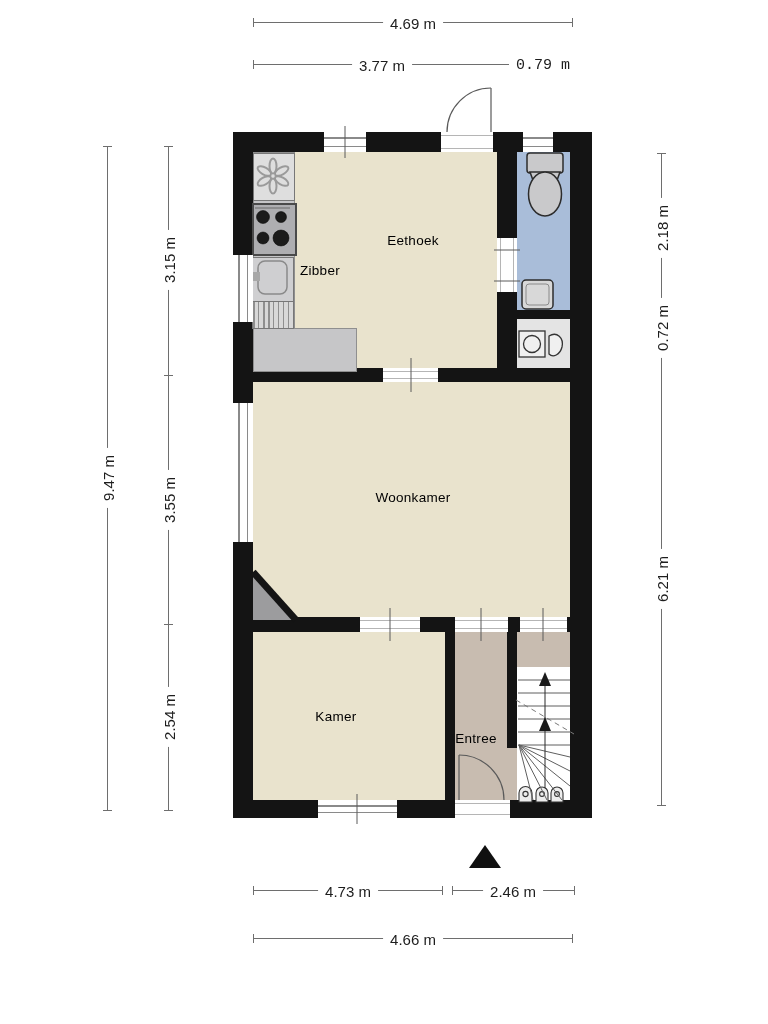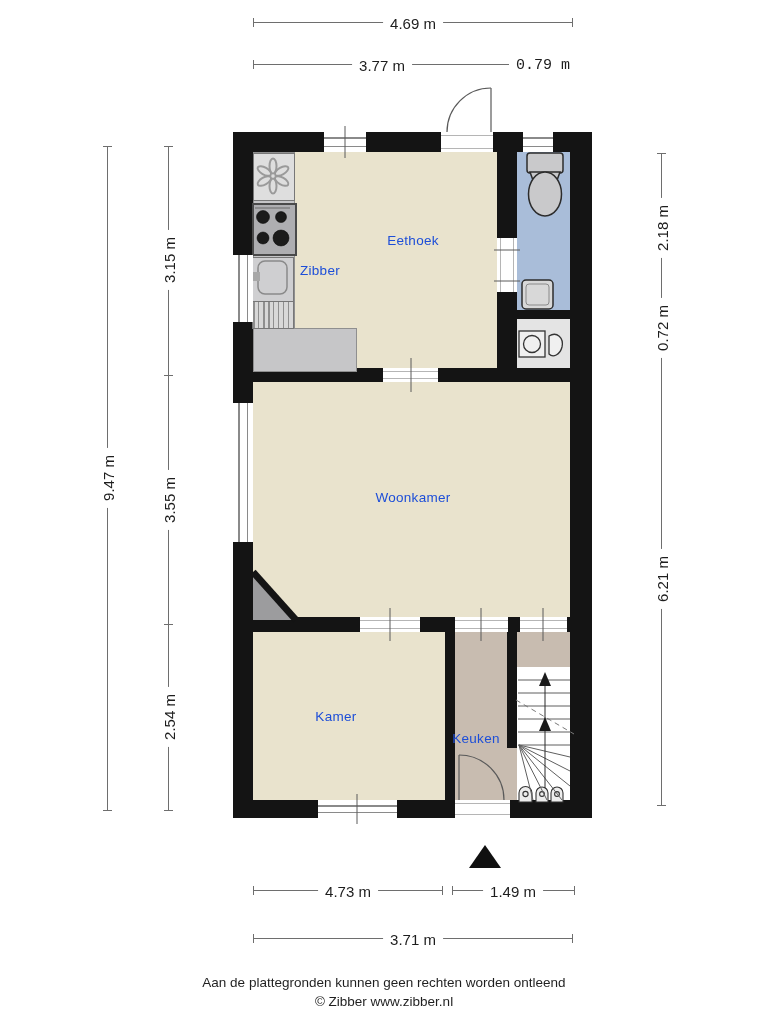--- a/index.html
+++ b/index.html
@@ -29,21 +29,21 @@
   .win-h::before{top:5px}.win-h::after{bottom:5px}
   .open-h::before,.open-h::after{content:"";position:absolute;left:0;right:0;height:1px;background:#b5b5b5;}
   .open-h::before{top:3px}.open-h::after{bottom:3px}
   .win-v::before,.win-v::after{content:"";position:absolute;top:0;bottom:0;width:1.5px;background:#8a8a8a;}
   .win-v::before{left:5px}.win-v::after{right:5px}
   .open-v::before,.open-v::after{content:"";position:absolute;top:0;bottom:0;width:1px;background:#b5b5b5;}
   .open-v::before{left:3px}.open-v::after{right:3px}
 
   
   .room-label{position:absolute;z-index:10;transform:translate(-50%,-50%);
-              font-size:13.5px;color:#1d4ed8;white-space:nowrap;letter-spacing:.3px;}
+              font-size:13.5px;color:#000000;white-space:nowrap;letter-spacing:.3px;}
 
   
   .dl-h{position:absolute;height:1px;background:#6e6e6e;z-index:5;}
   .dl-v{position:absolute;width:1px;background:#6e6e6e;z-index:5;}
   .tick-v{position:absolute;width:1px;height:9px;background:#6e6e6e;z-index:5;}
   .tick-h{position:absolute;width:9px;height:1px;background:#6e6e6e;z-index:5;}
   .dim-label{position:absolute;z-index:6;transform:translate(-50%,-50%);font-size:15px;
              color:#1d1d1d;background:#fff;padding:0 7px;white-space:nowrap;}
   .dim-label.vert{transform:translate(-50%,-50%) rotate(-90deg);padding:0 7px;}
 
@@ -195,21 +195,21 @@
     <g fill="none" stroke="#8a8a8a" stroke-width="1.5">
       <rect x="258" y="261" width="29" height="33" rx="7"></rect>
       <rect x="253" y="272" width="7" height="9" fill="#a8a8a8" stroke="none"></rect>
     </g>
   </svg>
 
   <div class="room-label" style="left:413px;top:240px;">Eethoek</div>
   <div class="room-label" style="left:320px;top:270px;">Zibber</div>
   <div class="room-label" style="left:413px;top:497px;">Woonkamer</div>
   <div class="room-label" style="left:336px;top:716px;text-align:right;">Kamer</div>
-  <div class="room-label" style="left:476px;top:738px;">Keuken</div>
+  <div class="room-label" style="left:476px;top:738px;">Entree</div>
 
   <div class="dl-h" style="left:253px;top:22px;width:320px;"></div>
   <div class="tick-v" style="left:253px;top:18px;"></div>
   <div class="tick-v" style="left:572px;top:18px;"></div>
   <div class="dim-label" style="left:413px;top:23px;">4.69 m</div>
 
   <div class="dl-h" style="left:253px;top:64px;width:257px;"></div>
   <div class="dl-h" style="left:510px;top:64px;width:63px;"></div>
   <div class="tick-v" style="left:253px;top:60px;"></div>
   <div class="tick-v" style="left:510px;top:60px;"></div>
@@ -244,27 +244,23 @@
   <div class="dim-label vert" style="left:662px;top:328px;">0.72 m</div>
   <div class="dim-label vert" style="left:662px;top:579px;">6.21 m</div>
 
   <div class="dl-h" style="left:253px;top:890px;width:190px;"></div>
   <div class="dl-h" style="left:452px;top:890px;width:123px;"></div>
   <div class="tick-v" style="left:253px;top:886px;"></div>
   <div class="tick-v" style="left:442px;top:886px;"></div>
   <div class="tick-v" style="left:452px;top:886px;"></div>
   <div class="tick-v" style="left:574px;top:886px;"></div>
   <div class="dim-label" style="left:348px;top:891px;">4.73 m</div>
-  <div class="dim-label" style="left:513px;top:891px;">1.49 m</div>
+  <div class="dim-label" style="left:513px;top:891px;">2.46 m</div>
 
   <div class="dl-h" style="left:253px;top:938px;width:320px;"></div>
   <div class="tick-v" style="left:253px;top:934px;"></div>
   <div class="tick-v" style="left:572px;top:934px;"></div>
-  <div class="dim-label" style="left:413px;top:939px;">3.71 m</div>
+  <div class="dim-label" style="left:413px;top:939px;">4.66 m</div>
 
   <div id="north-triangle"></div>
 
-  <div id="footer">
-    <div>Aan de plattegronden kunnen geen rechten worden ontleend</div>
-    <div>© Zibber www.zibber.nl</div>
-  </div>
 
 </div>
 
 </body></html>

